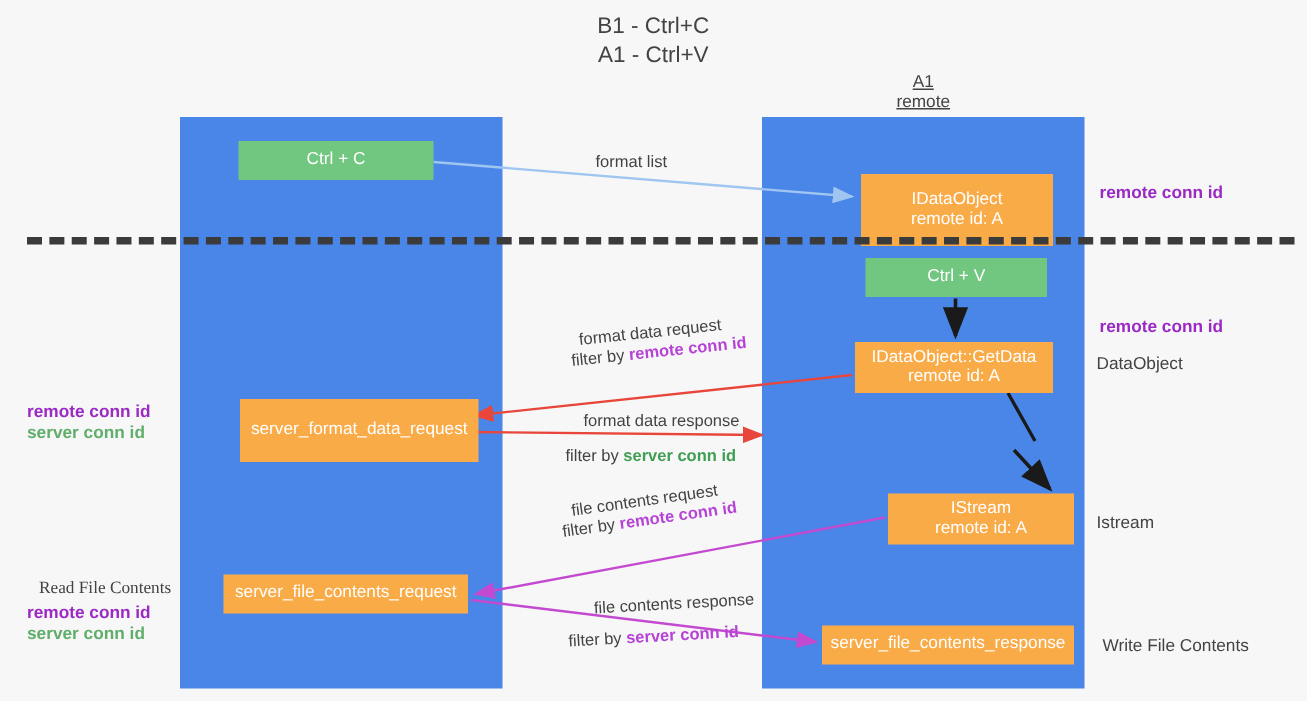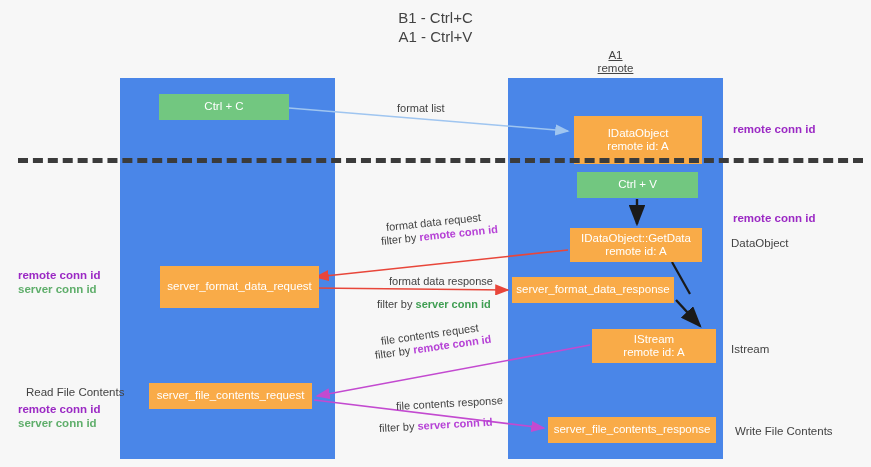--- a/index.html
+++ b/index.html
@@ -92,21 +92,21 @@
   .side-note .purple { color: #9b29c4; font-weight: bold; }
   .side-note .green  { color: #5fae6b; font-weight: bold; }
   .side-note .plain  { color: #434343; }
 
   #note-rci-top    { left: 733px; top: 122px; }
   #note-rci-mid    { left: 733px; top: 211px; }
   #note-dataobject { left: 731px; top: 236px; }
   #note-istream    { left: 731px; top: 342px; }
   #note-write      { left: 735px; top: 424px; }
   #note-left-mid   { left: 18px;  top: 268px; }
-  #note-read       { left: 26px;  top: 385px; }
+  #note-read       { left: 26px;  top: 385px; font-family: Liberation Serif, serif; }
   #note-left-bot   { left: 18px;  top: 402px; }
 
   
   .edge-label {
     position: absolute;
     font-size: 11px;
     line-height: 14px;
     color: #434343;
     white-space: nowrap;
   }
@@ -199,23 +199,20 @@
 
   <div id="n-getdata" class="node orange">
     <span>IDataObject::GetData</span>
     <span>remote id: A</span>
   </div>
 
   <div id="n-sfdreq" class="node orange">
     <span>server_format_data_request</span>
   </div>
 
-  <div id="n-sfdresp" class="node orange">
-    <span>server_format_data_response</span>
-  </div>
 
   <div id="n-istream" class="node orange">
     <span>IStream</span>
     <span>remote id: A</span>
   </div>
 
   <div id="n-sfcreq" class="node orange">
     <span>server_file_contents_request</span>
   </div>
 

